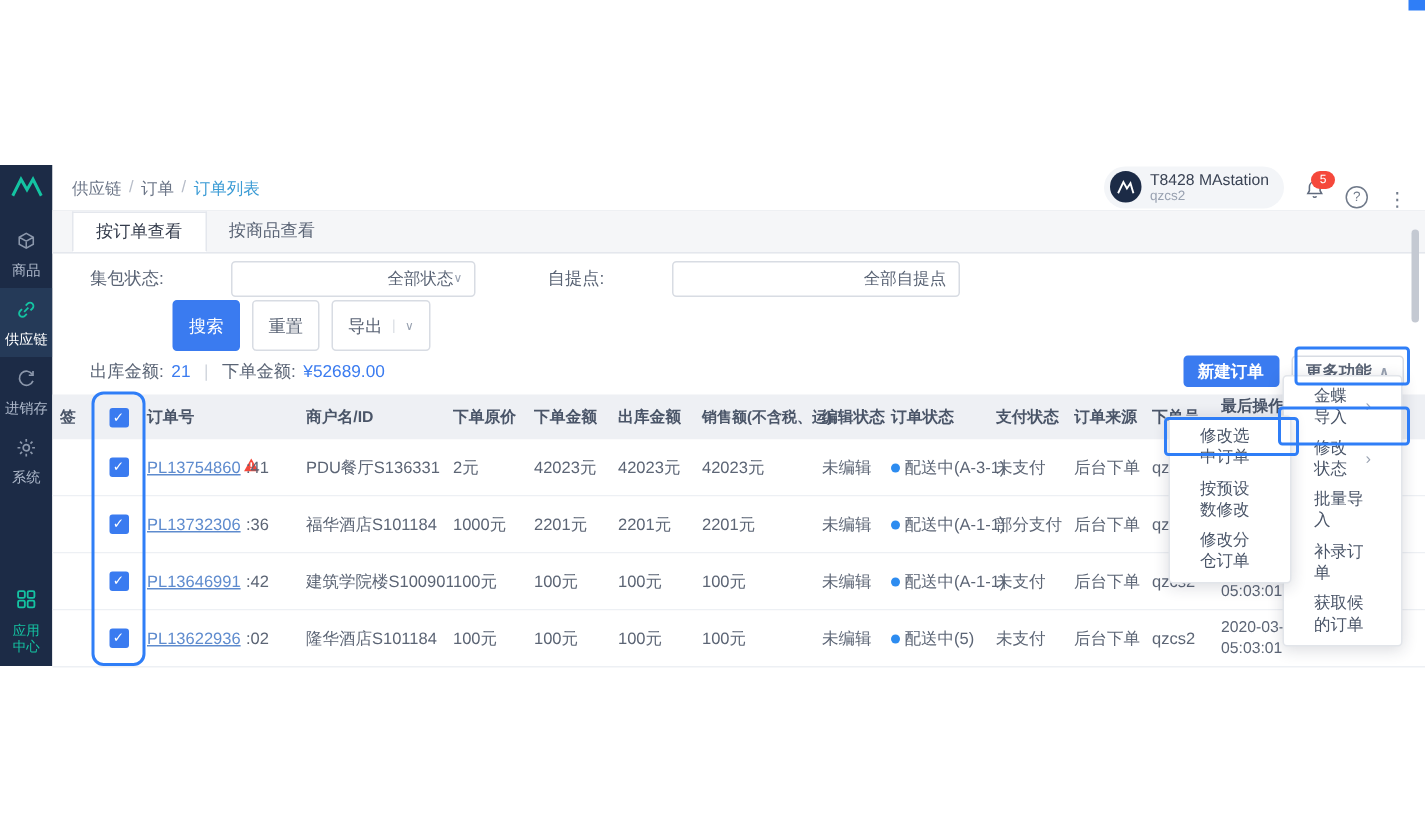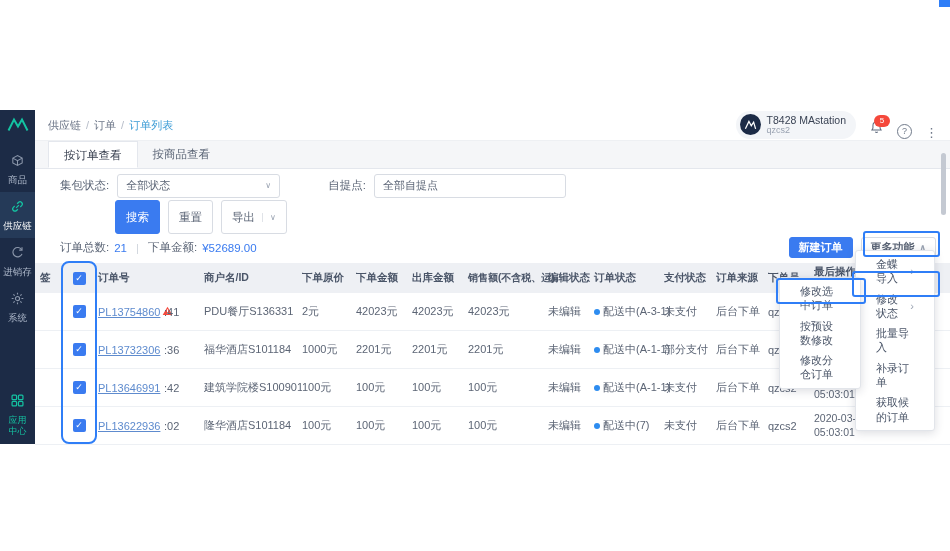--- a/index.html
+++ b/index.html
@@ -37,21 +37,21 @@
   .badge{position:absolute;top:-5px;right:-6px;min-width:12px;height:12px;border-radius:7px;background:#f5483b;color:#fff;font-size:8px;display:flex;align-items:center;justify-content:center;padding:0 2px;}
   .qicon{width:13px;height:13px;border-radius:50%;border:1.2px solid #707a8a;color:#707a8a;font-size:9px;display:flex;align-items:center;justify-content:center;cursor:pointer;}
   .dots{font-size:13px;color:#707a8a;cursor:pointer;line-height:1;}
 
   .tabbar{height:27px;background:#f5f6f8;border-bottom:1px solid #e4e7ed;display:flex;padding-left:13px;}
   .tab{height:27px;line-height:27px;padding:0 15px;font-size:11.5px;color:#5a6475;cursor:pointer;box-sizing:border-box;}
   .tab.active{background:#fff;color:#333b4b;border:1px solid #e4e7ed;border-bottom:1px solid #fff;margin-bottom:-1px;}
 
   .filter-row{height:33px;display:flex;align-items:center;padding-left:25px;}
   .flabel{font-size:11.5px;color:#5a6475;margin-right:8px;}
-  .select,.inputbox{height:24px;border:1px solid #d8dce3;border-radius:3px;display:flex;align-items:center;justify-content:space-between;padding:0 8px;font-size:11px;color:#5a6475;background:#fff;box-sizing:border-box;cursor:pointer;}
+  .select,.inputbox{height:24px;border:1px solid #d8dce3;border-radius:3px;display:flex;align-items:center;justify-content:flex-end;padding:0 8px;font-size:11px;color:#5a6475;background:#fff;box-sizing:border-box;cursor:pointer;margin-left:37px;}
   .select{width:163px;}
   .inputbox{width:192px;cursor:text;}
   .chev{font-size:8px;color:#98a1b0;}
   .gap{width:48px;}
 
   .btn-row{height:30px;display:flex;align-items:center;gap:8px;padding-left:80px;}
   .btn{height:23px;padding:16px 10px;font-size:11.5px;border-radius:3px;display:inline-flex;align-items:center;border:1px solid #d8dce3;background:#fff;color:#5a6475;cursor:pointer;box-sizing:border-box;}
   .btn.primary{background:#3a7bf0;border-color:#3a7bf0;color:#fff;}
   .btn .caret{margin-left:7px;padding-left:7px;border-left:1px solid #e0e3e8;font-size:8px;color:#98a1b0;}
 
@@ -225,21 +225,21 @@
         <div class="btn primary">搜索</div>
         <div class="btn">重置</div>
         <div class="btn">
           <span>导出</span>
           <span class="caret">∨</span>
         </div>
       </div>
 
       <div class="summary-row">
         <div class="sum-left">
-          <span>订单总数:</span>
+          <span>出库金额:</span>
           <span class="num">21</span>
           <span class="pipe">|</span>
           <span>下单金额:</span>
           <span class="num">¥52689.00</span>
         </div>
         <div class="sum-right">
           <div class="btn primary small">新建订单</div>
           <div class="btn small">
             <span>更多功能</span>
             <span class="up">∧</span>
@@ -389,21 +389,21 @@
             </div>
           <div class="td c-time">:02</div>
           <div class="td c-merchant">隆华酒店S101184</div>
           <div class="td c-price">100元</div>
           <div class="td c-amt">100元</div>
           <div class="td c-out">100元</div>
           <div class="td c-sales">100元</div>
           <div class="td c-edit">未编辑</div>
           <div class="td c-status st">
               <span class="dot"></span>
-              <span>配送中(7)</span>
+              <span>配送中(5)</span>
             </div>
           <div class="td c-pay">未支付</div>
           <div class="td c-source">后台下单</div>
           <div class="td c-user">qzcs2</div>
           <div class="td c-lastop">2020-03-06 05:03:01</div>
           <div class="td c-actions">
             <span class="aicon">
                 <svg width="13" height="13" viewBox="0 0 14 14">
                   <path d="M2.5 11.5l.8-3 6.2-6.2 2.2 2.2-6.2 6.2z" fill="none" stroke="#6a7486" stroke-width="1.1"></path>
                 </svg>

